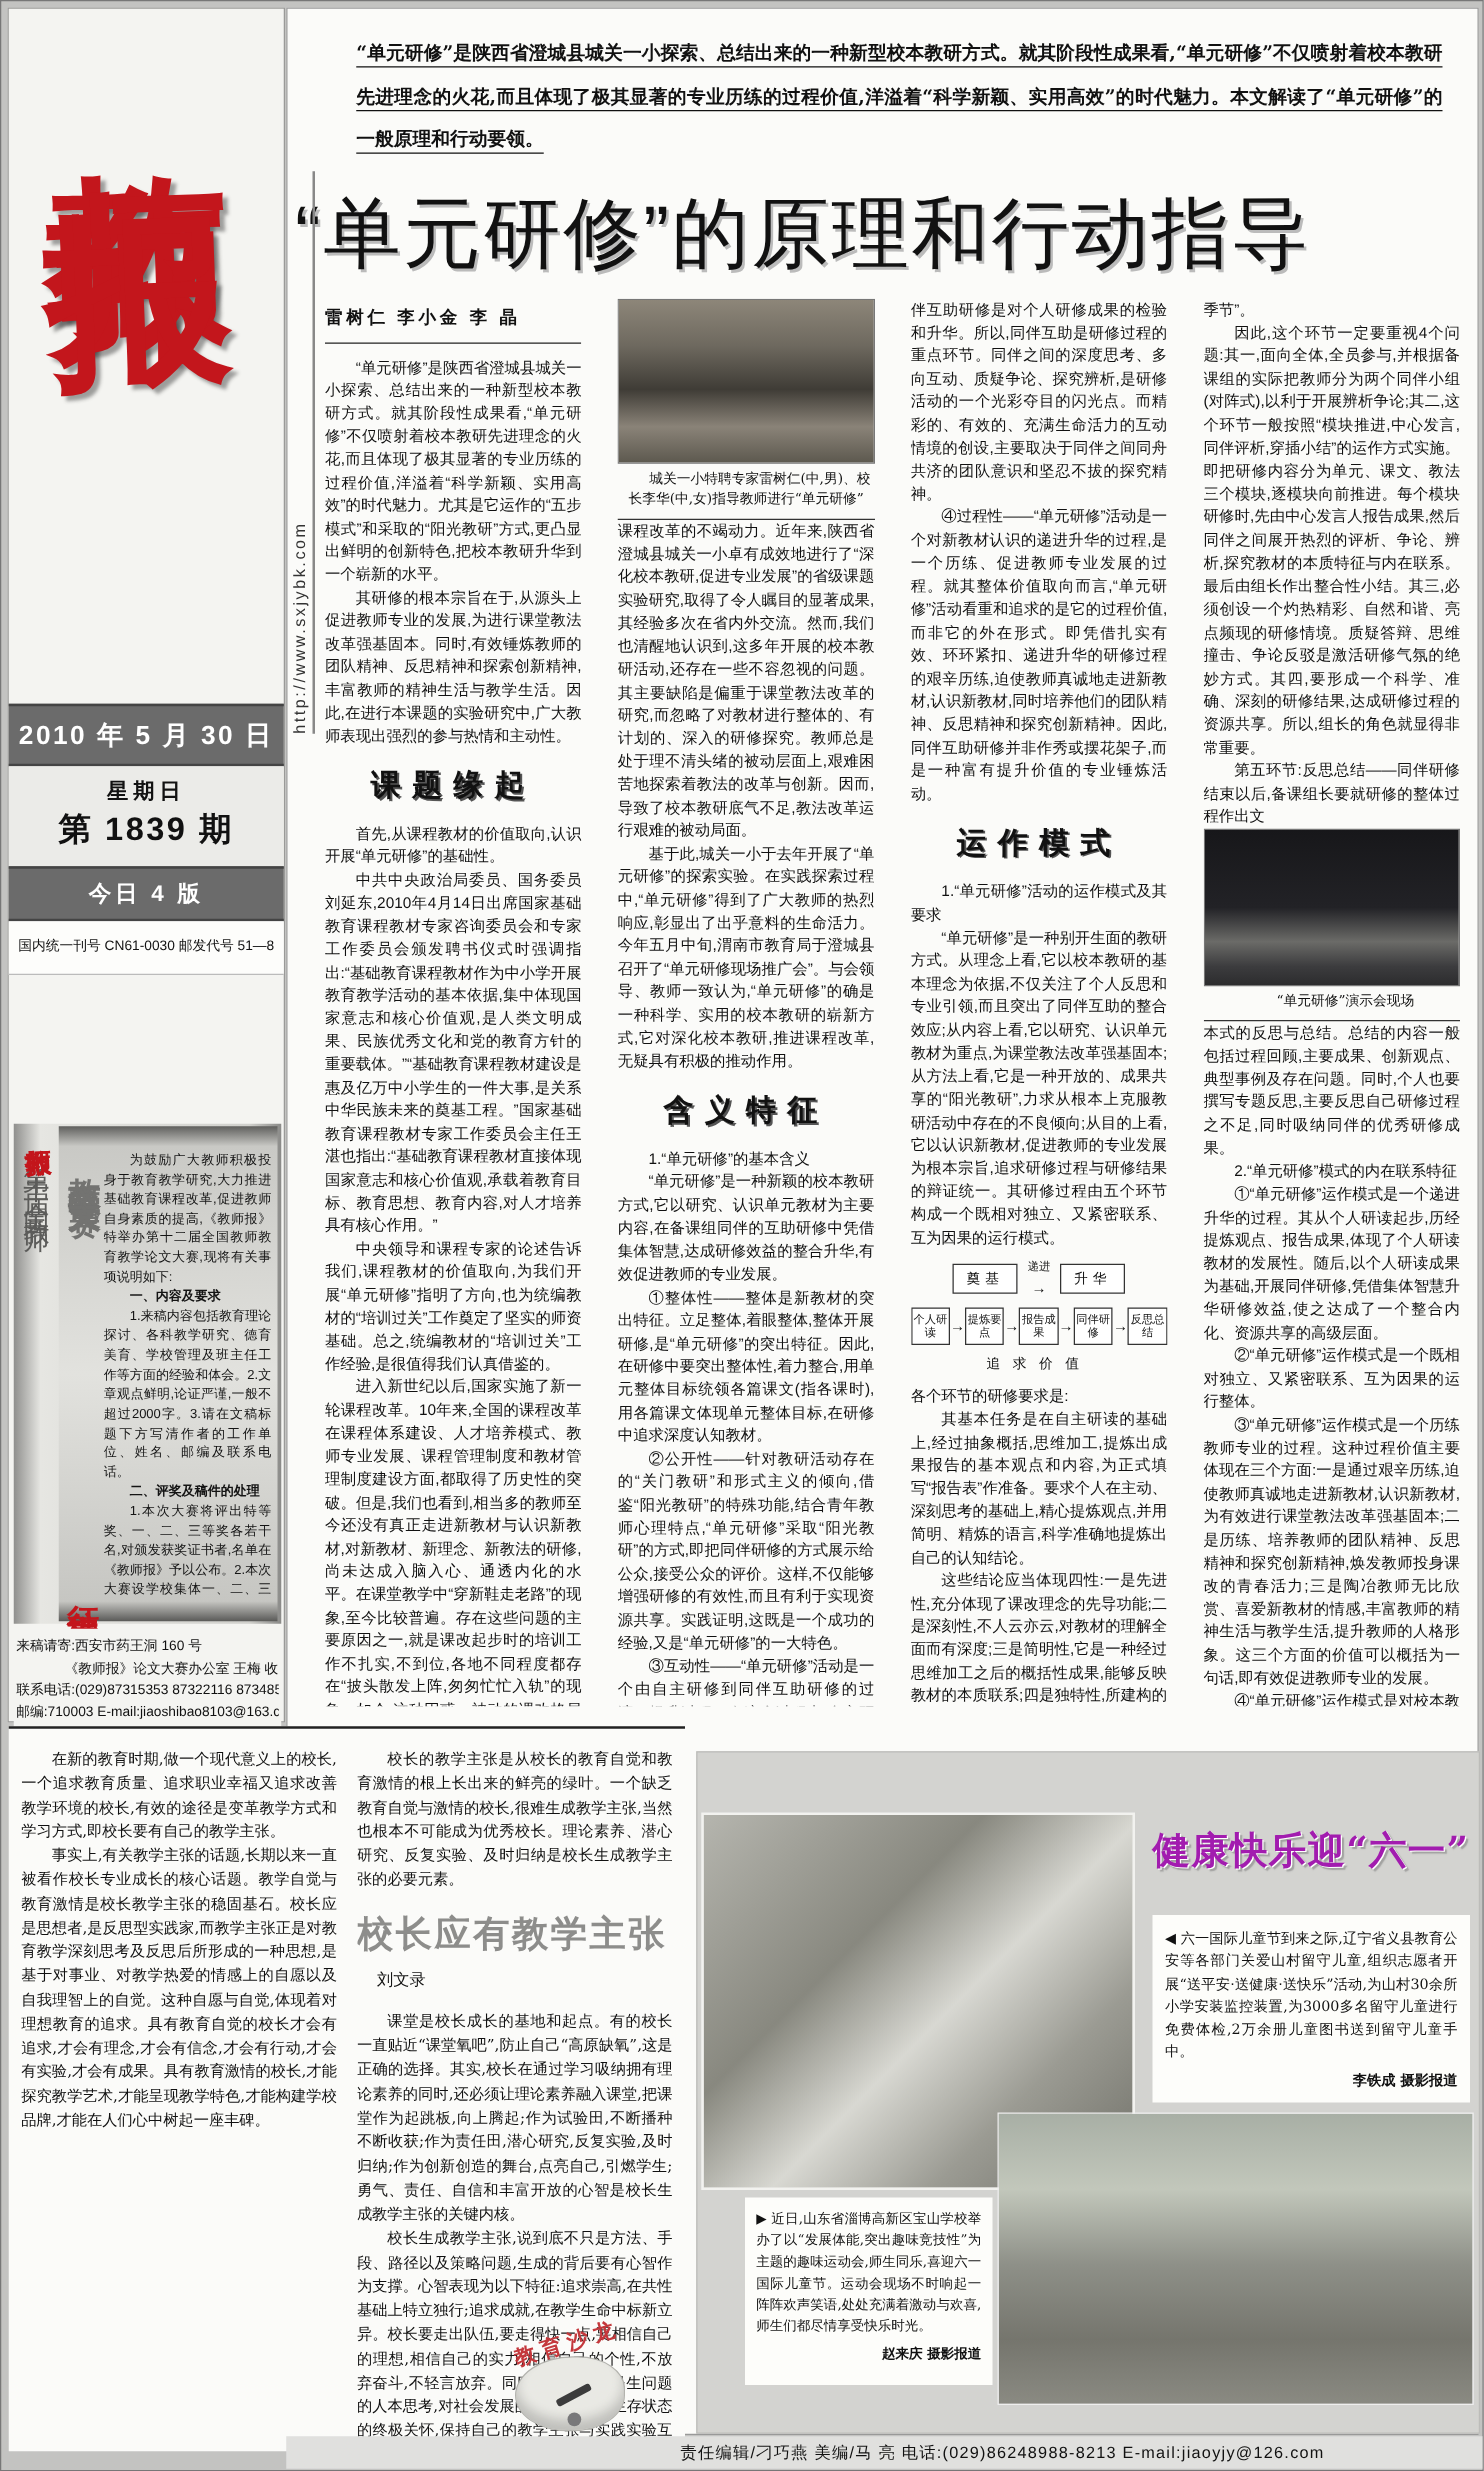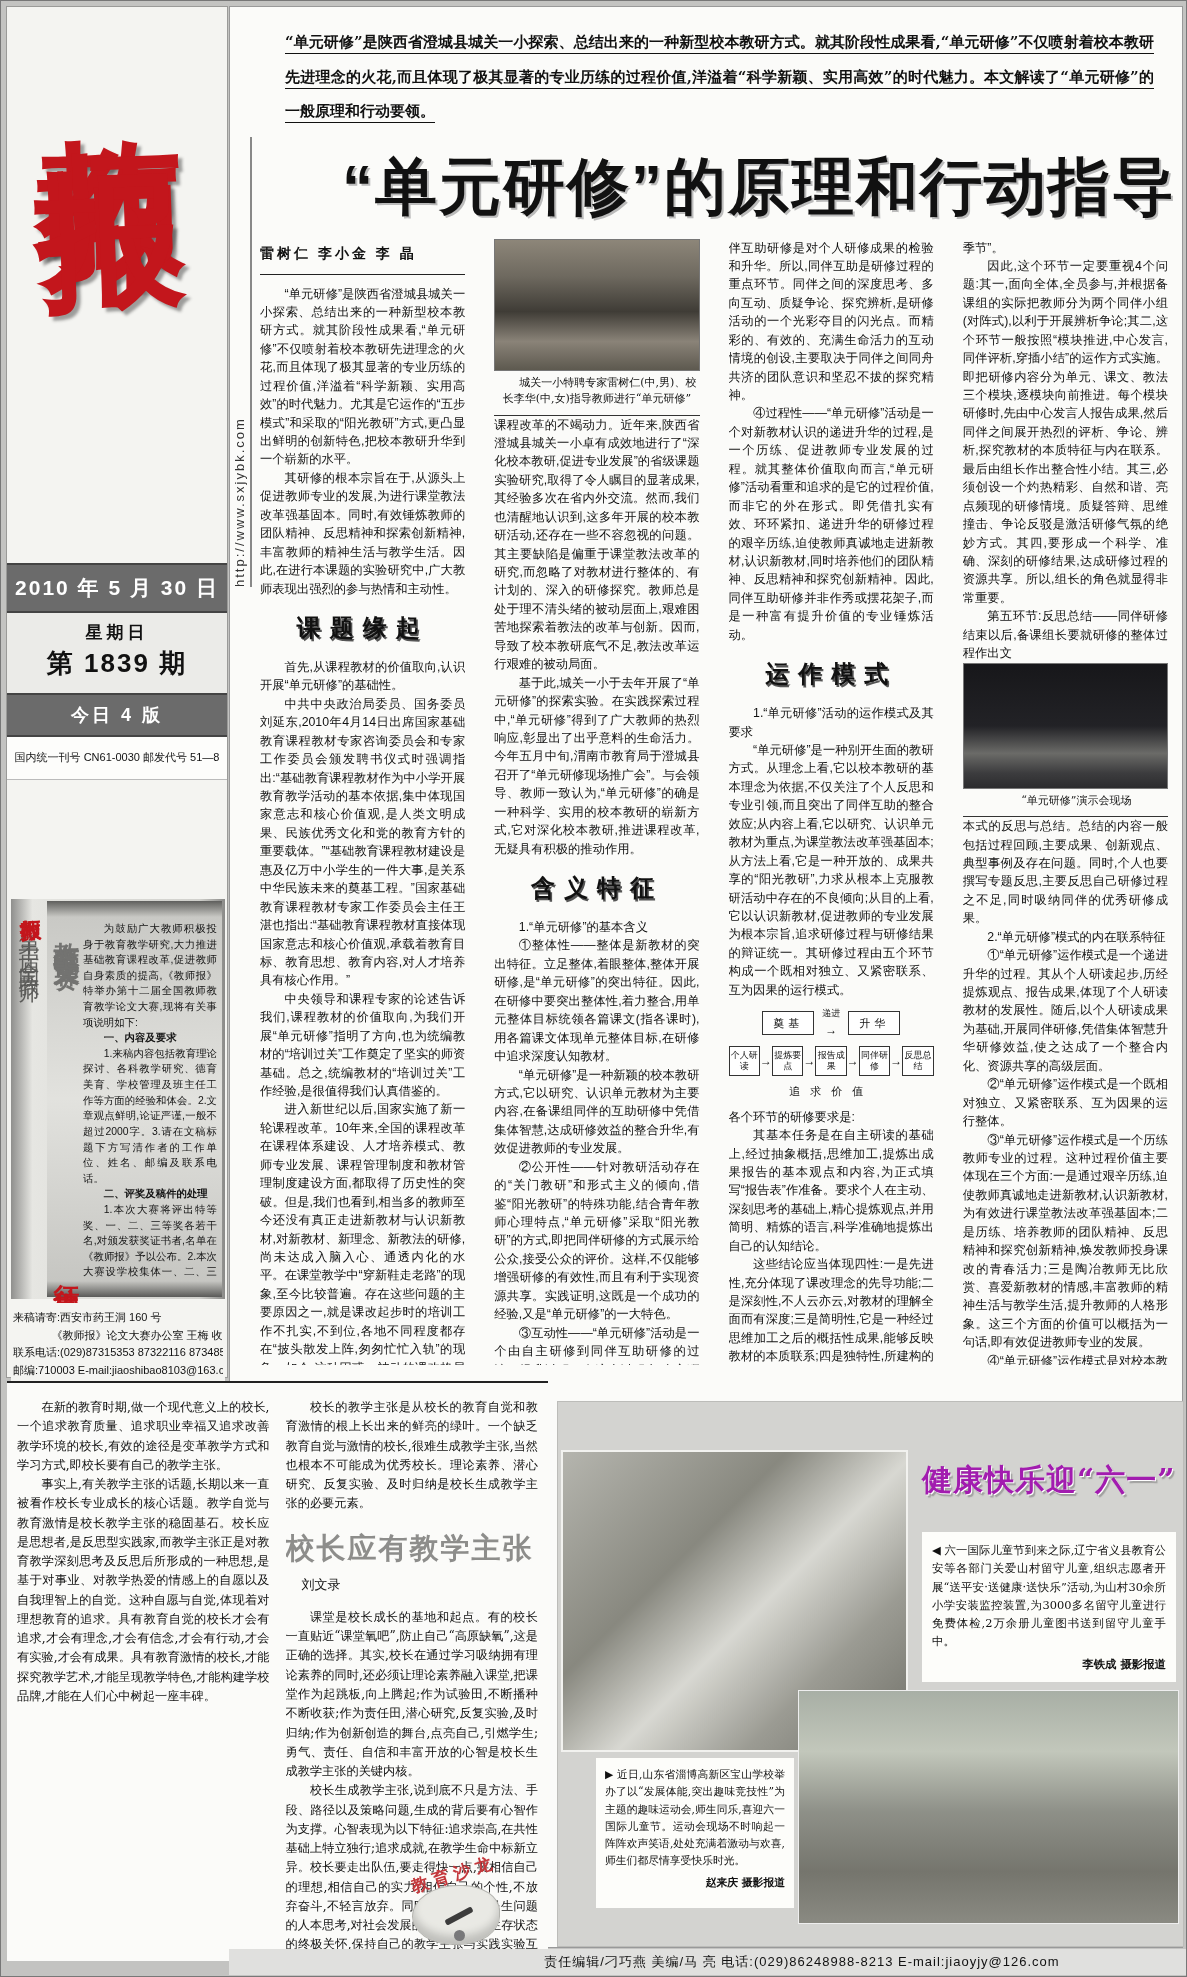--- a/index.html
+++ b/index.html
@@ -27,21 +27,21 @@
 .nbody{flex:1;font-size:10.4px;line-height:1.5;text-align:justify;overflow:hidden;color:#141414}
 .nbody p{text-indent:2em}
 .nb-h{font-weight:bold}
 .contact{position:absolute;top:1296px;left:4px;width:214px;font-size:11px;line-height:1.6;padding:6px 2px;background:#f4f4f1}
 .contact div{white-space:nowrap;overflow:hidden}
 .contact .ind{padding-left:3.5em}
 
 .main{position:absolute;left:228px;top:5px;width:954px;height:1942px;background:#fbfbf9;border:1px solid #999}
 .site-vert{position:absolute;left:2px;top:130px;height:450px;writing-mode:vertical-rl;transform:rotate(180deg);font-size:13px;color:#333;letter-spacing:2px;border-left:2px solid #888;padding-left:3px}
 .intro{margin:18px 28px 0 55px;font-size:15px;font-weight:bold;font-family:"DejaVu Serif",serif;line-height:2.3;text-align:justify;text-decoration:underline;text-underline-offset:6px}
-.headline{margin:16px 6px 8px;text-align:right;font-size:62px;font-weight:700;letter-spacing:2px;text-shadow:2px 2px 0 #bbb}
+.headline{margin:16px 6px 8px;text-align:left;font-size:62px;font-weight:400;letter-spacing:2px;text-shadow:2px 2px 0 #bbb}
 .cols{display:flex;gap:29px;margin:10px 14px 0 30px;height:1126px;overflow:hidden}
 .col{flex:1;font-size:12.3px;line-height:1.5;text-align:justify;overflow:hidden}
 .col p{text-indent:2em;margin:0}
 .col p.cont{text-indent:0}
 .byline{font-size:14px;font-weight:bold;letter-spacing:3px;padding:4px 0 10px;border-bottom:1.5px solid #222;margin-bottom:10px}
 .sec{font-size:24px;font-weight:900;text-align:center;letter-spacing:9px;margin:12px 0;font-family:"DejaVu Serif",serif;text-shadow:1.5px 1.5px 0 #555}
 .photo{width:100%;border:1px solid #777}
 .photo1{height:132px;background:linear-gradient(180deg,#8d8679 0%,#6e695f 28%,#3f3c36 55%,#8a8378 78%,#5d594f 100%)}
 .photo2{height:126px;background:linear-gradient(180deg,#17171a 0%,#222226 50%,#6b6b68 72%,#3c3c3e 88%,#2c2c2e 100%)}
 .pcap{font-size:11px;font-family:"DejaVu Serif",serif;text-align:center;padding:4px 2px 7px;border-bottom:1px solid #333;margin-bottom:8px;text-indent:0;line-height:1.5}
@@ -141,22 +141,22 @@
 
       </div>
 
       <div class="col">
         <div class="photo photo1"></div>
         <p class="pcap">城关一小特聘专家雷树仁(中,男)、校长李华(中,女)指导教师进行“单元研修”</p>
         <p class="cont">课程改革的不竭动力。近年来,陕西省澄城县城关一小卓有成效地进行了“深化校本教研,促进专业发展”的省级课题实验研究,取得了令人瞩目的显著成果,其经验多次在省内外交流。然而,我们也清醒地认识到,这多年开展的校本教研活动,还存在一些不容忽视的问题。其主要缺陷是偏重于课堂教法改革的研究,而忽略了对教材进行整体的、有计划的、深入的研修探究。教师总是处于理不清头绪的被动层面上,艰难困苦地探索着教法的改革与创新。因而,导致了校本教研底气不足,教法改革运行艰难的被动局面。</p>
         <p>基于此,城关一小于去年开展了“单元研修”的探索实验。在实践探索过程中,“单元研修”得到了广大教师的热烈响应,彰显出了出乎意料的生命活力。今年五月中旬,渭南市教育局于澄城县召开了“单元研修现场推广会”。与会领导、教师一致认为,“单元研修”的确是一种科学、实用的校本教研的崭新方式,它对深化校本教研,推进课程改革,无疑具有积极的推动作用。</p>
         <h3 class="sec">含义特征</h3>
         <p>1.“单元研修”的基本含义</p>
+        <p>“单元研修”是一种新颖的校本教研方式,它以研究、认识单元教材为主要内容,在备课组同伴的互助研修中凭借集体智慧,达成研修效益的整合升华,有效促进教师的专业发展。</p>
         <p>①整体性——整体是新教材的突出特征。立足整体,着眼整体,整体开展研修,是“单元研修”的突出特征。因此,在研修中要突出整体性,着力整合,用单元整体目标统领各篇课文(指各课时),用各篇课文体现单元整体目标,在研修中追求深度认知教材。</p>
-        <p>“单元研修”是一种新颖的校本教研方式,它以研究、认识单元教材为主要内容,在备课组同伴的互助研修中凭借集体智慧,达成研修效益的整合升华,有效促进教师的专业发展。</p>
         <p>②公开性——针对教研活动存在的“关门教研”和形式主义的倾向,借鉴“阳光教研”的特殊功能,结合青年教师心理特点,“单元研修”采取“阳光教研”的方式,即把同伴研修的方式展示给公众,接受公众的评价。这样,不仅能够增强研修的有效性,而且有利于实现资源共享。实践证明,这既是一个成功的经验,又是“单元研修”的一大特色。</p>
         <p>③互动性——“单元研修”活动是一个由自主研修到同伴互助研修的过渡、提升过程。在这个过程中,自主研修是基础</p>
       </div>
 
       <div class="col">
         <p class="cont">伴互助研修是对个人研修成果的检验和升华。所以,同伴互助是研修过程的重点环节。同伴之间的深度思考、多向互动、质疑争论、探究辨析,是研修活动的一个光彩夺目的闪光点。而精彩的、有效的、充满生命活力的互动情境的创设,主要取决于同伴之间同舟共济的团队意识和坚忍不拔的探究精神。</p>
         <p>④过程性——“单元研修”活动是一个对新教材认识的递进升华的过程,是一个历练、促进教师专业发展的过程。就其整体价值取向而言,“单元研修”活动看重和追求的是它的过程价值,而非它的外在形式。即凭借扎实有效、环环紧扣、递进升华的研修过程的艰辛历练,迫使教师真诚地走进新教材,认识新教材,同时培养他们的团队精神、反思精神和探究创新精神。因此,同伴互助研修并非作秀或摆花架子,而是一种富有提升价值的专业锤炼活动。</p>
         <h3 class="sec">运作模式</h3>
         <p>1.“单元研修”活动的运作模式及其要求</p>
         <p>“单元研修”是一种别开生面的教研方式。从理念上看,它以校本教研的基本理念为依据,不仅关注了个人反思和专业引领,而且突出了同伴互助的整合效应;从内容上看,它以研究、认识单元教材为重点,为课堂教法改革强基固本;从方法上看,它是一种开放的、成果共享的“阳光教研”,力求从根本上克服教研活动中存在的不良倾向;从目的上看,它以认识新教材,促进教师的专业发展为根本宗旨,追求研修过程与研修结果的辩证统一。其研修过程由五个环节构成一个既相对独立、又紧密联系、互为因果的运行模式。</p>

